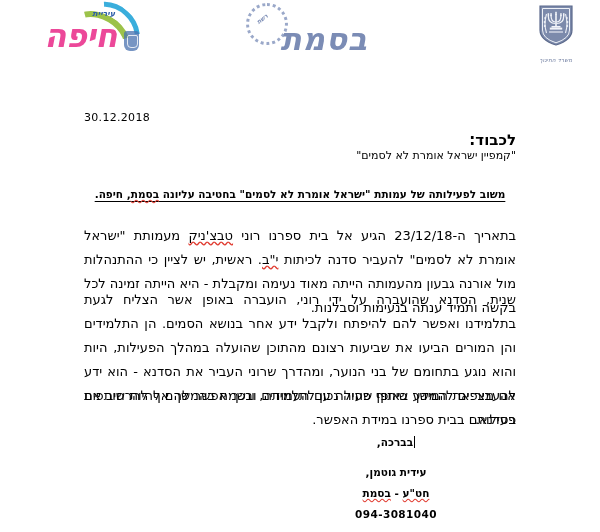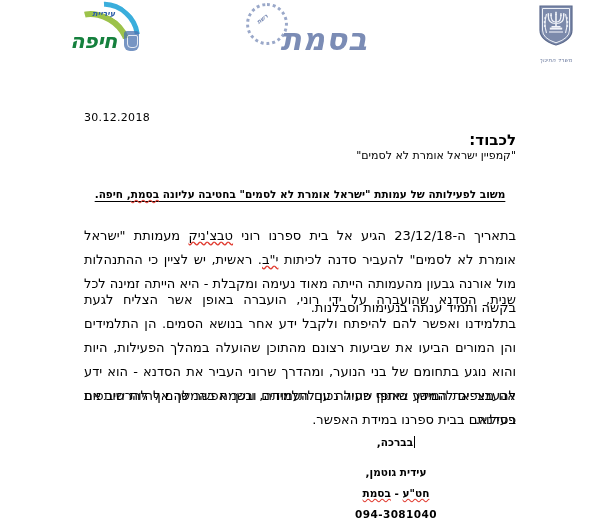--- a/index.html
+++ b/index.html
@@ -58,23 +58,23 @@
     border-radius: 50%;
     border-left-color: transparent;
     border-bottom-color: transparent;
     border-right-color: transparent;
     transform: rotate(30deg);
   }
   .haifa-name {
     position: absolute;
     right: 22px;
     bottom: 2px;
-    font-size: 21px;
-    font-weight: bold;
-    color: #15803d;
+    font-size: 32px;
+    font-weight: bold;
+    color: #ec4899;
     letter-spacing: -0.5px;
     line-height: 1;
     font-family: "DejaVu Sans", sans-serif;
   }
   .haifa-sub {
     position: absolute;
     right: 24px;
     top: 5px;
     font-size: 8px;
     color: #2a5ca8;

